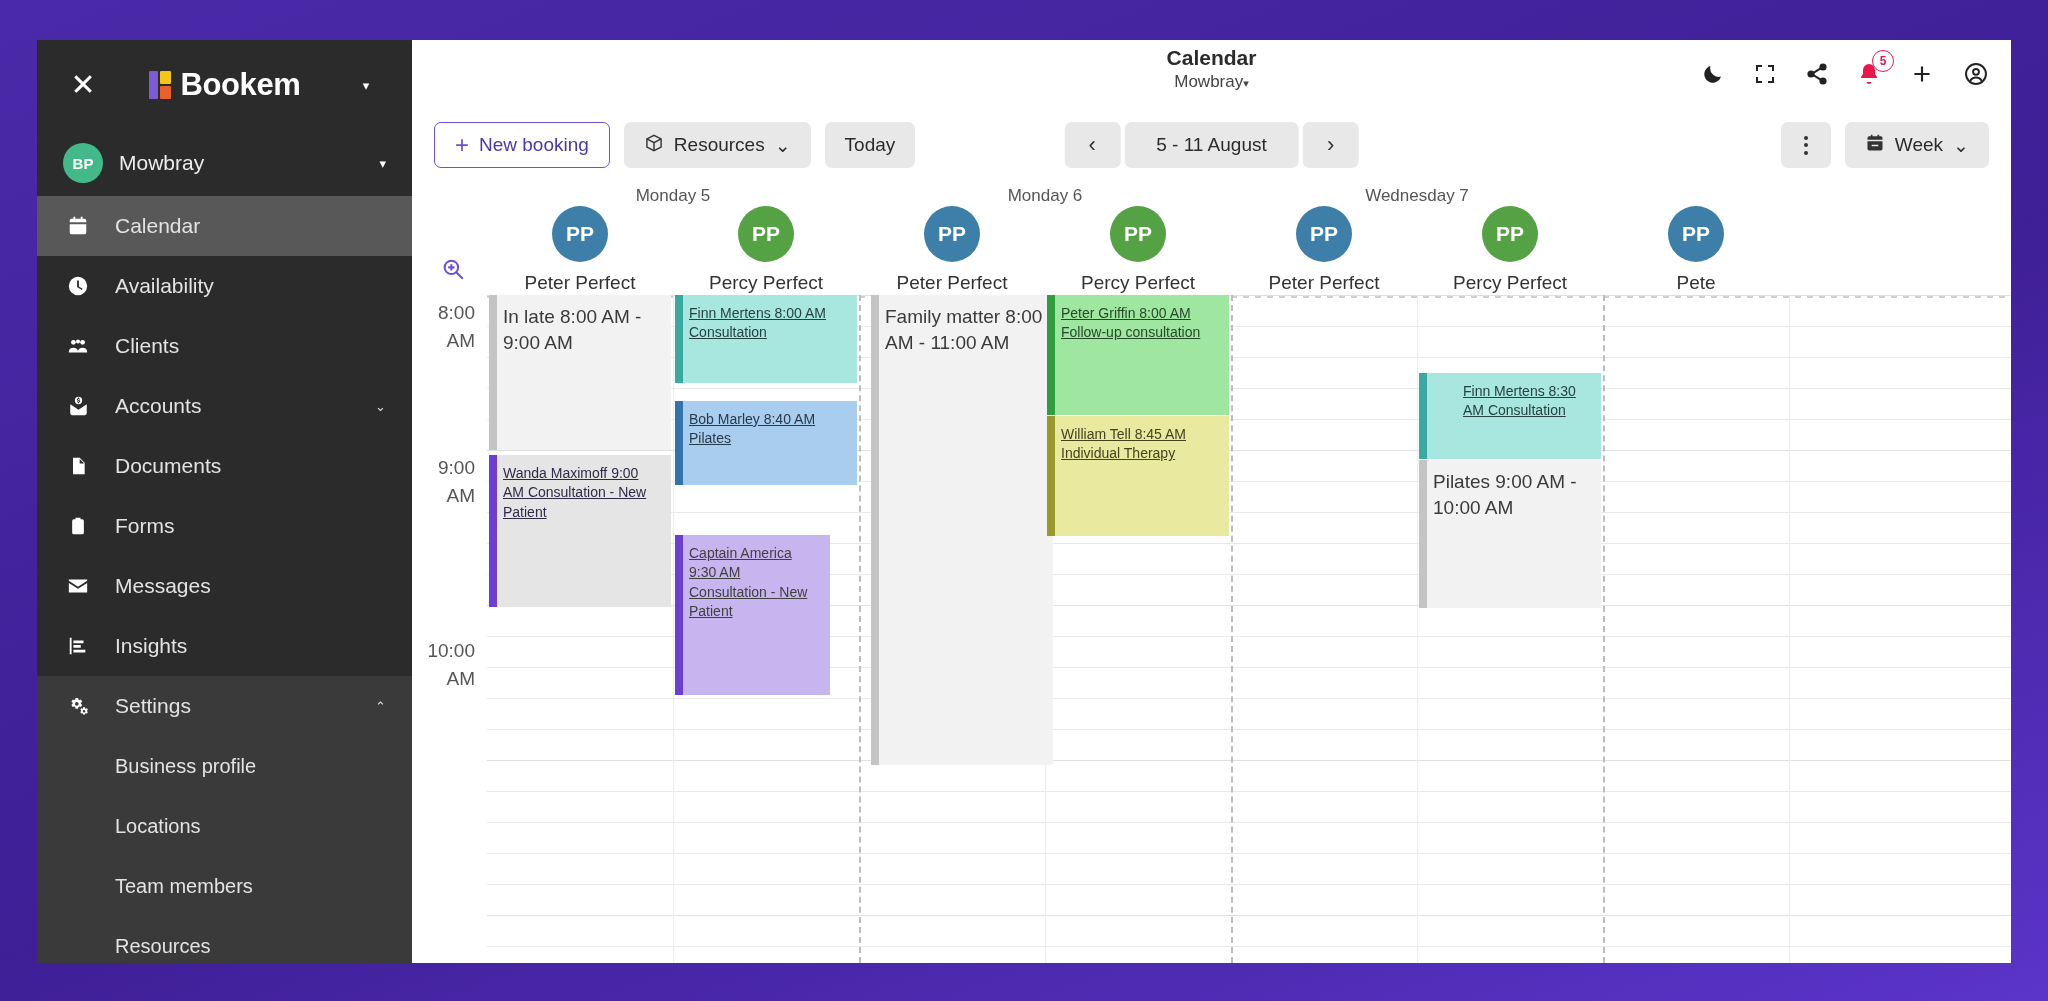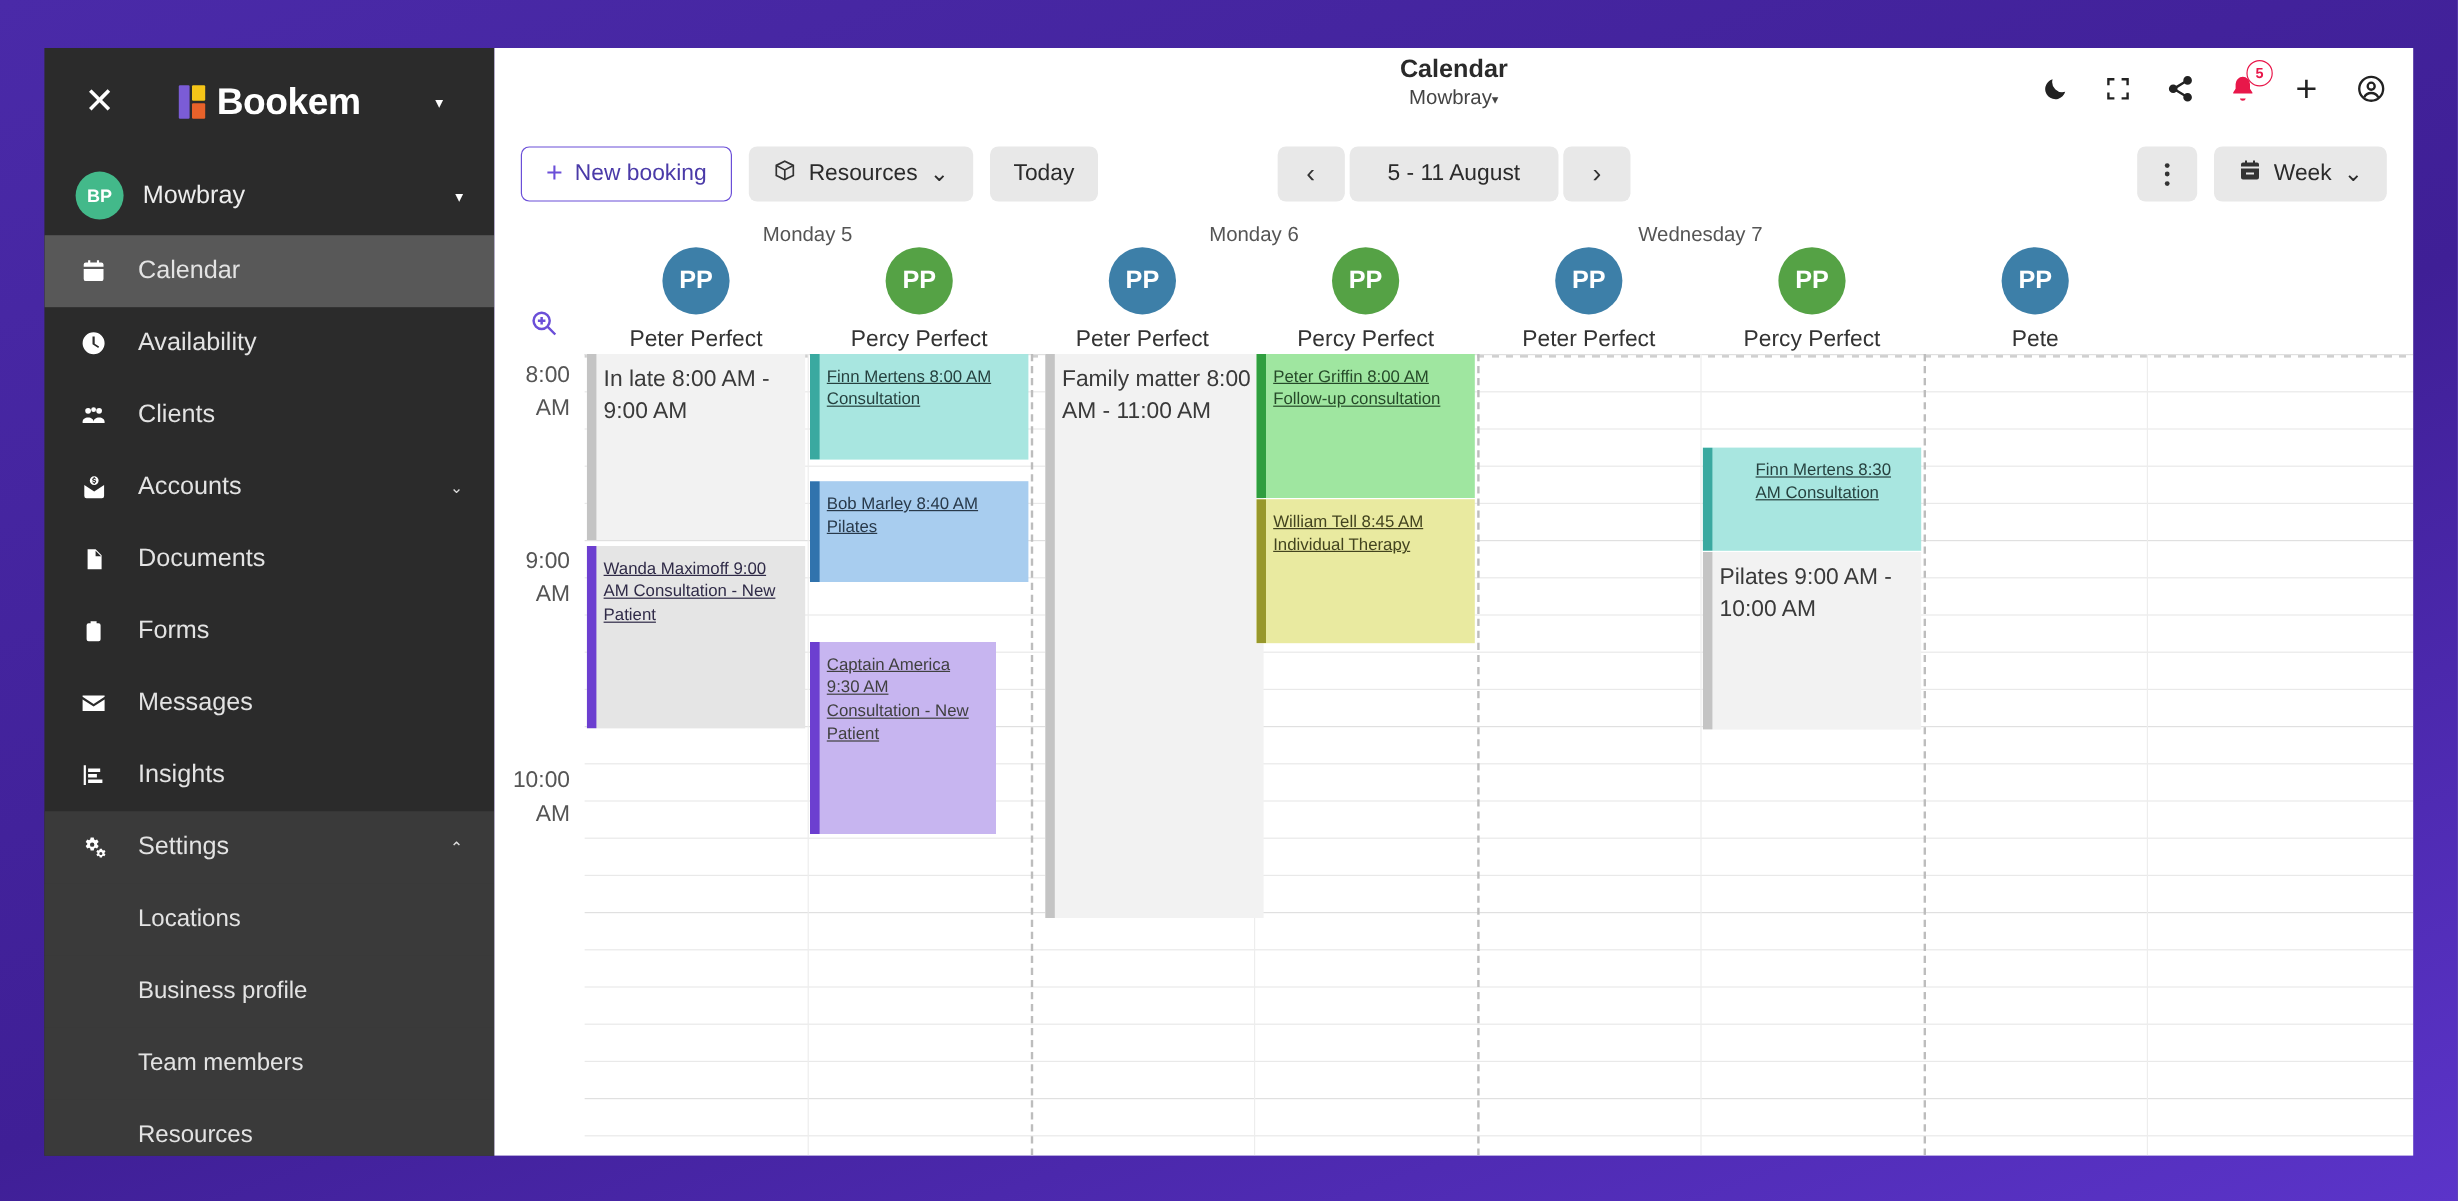--- a/index.html
+++ b/index.html
@@ -298,24 +298,24 @@
         <span class="ic">
           <svg width="24" height="22" viewBox="0 0 24 24" fill="#fff">
               <path d="M9.3 3.2 8.9 5a5 5 0 0 0-1 .6l-1.7-.7-1.4 2.4 1.4 1.2a5 5 0 0 0 0 1.1l-1.4 1.2 1.4 2.4 1.7-.7c.3.2.6.4 1 .6l.4 1.8h2.8l.4-1.8c.4-.2.7-.4 1-.6l1.7.7 1.4-2.4-1.4-1.2a5 5 0 0 0 0-1.1l1.4-1.2-1.4-2.4-1.7.7a5 5 0 0 0-1-.6l-.4-1.8H9.3zm1.4 4.5a2 2 0 1 1 0 4 2 2 0 0 1 0-4z"></path>
               <path d="M17.6 13.4l-.3 1.2a3.4 3.4 0 0 0-.7.4l-1.1-.5-1 1.7 1 .8a3.4 3.4 0 0 0 0 .8l-1 .8 1 1.7 1.1-.5c.2.2.5.3.7.4l.3 1.2h2l.3-1.2c.3-.1.5-.2.8-.4l1.1.5 1-1.7-1-.8a3.4 3.4 0 0 0 0-.8l1-.8-1-1.7-1.1.5a3.4 3.4 0 0 0-.8-.4l-.3-1.2h-2zm1 3a1.4 1.4 0 1 1 0 2.8 1.4 1.4 0 0 1 0-2.8z"></path>
             </svg>
         </span>
         <span class="lbl">Settings</span>
         <span class="chev">⌃</span>
       </div>
       <div class="sb-sub">
+        <span>Business profile</span>
+      </div>
+      <div class="sb-sub">
         <span>Locations</span>
-      </div>
-      <div class="sb-sub">
-        <span>Business profile</span>
       </div>
       <div class="sb-sub">
         <span>Team members</span>
       </div>
       <div class="sb-sub">
         <span>Resources</span>
       </div>
     </div>
   </div>
 

